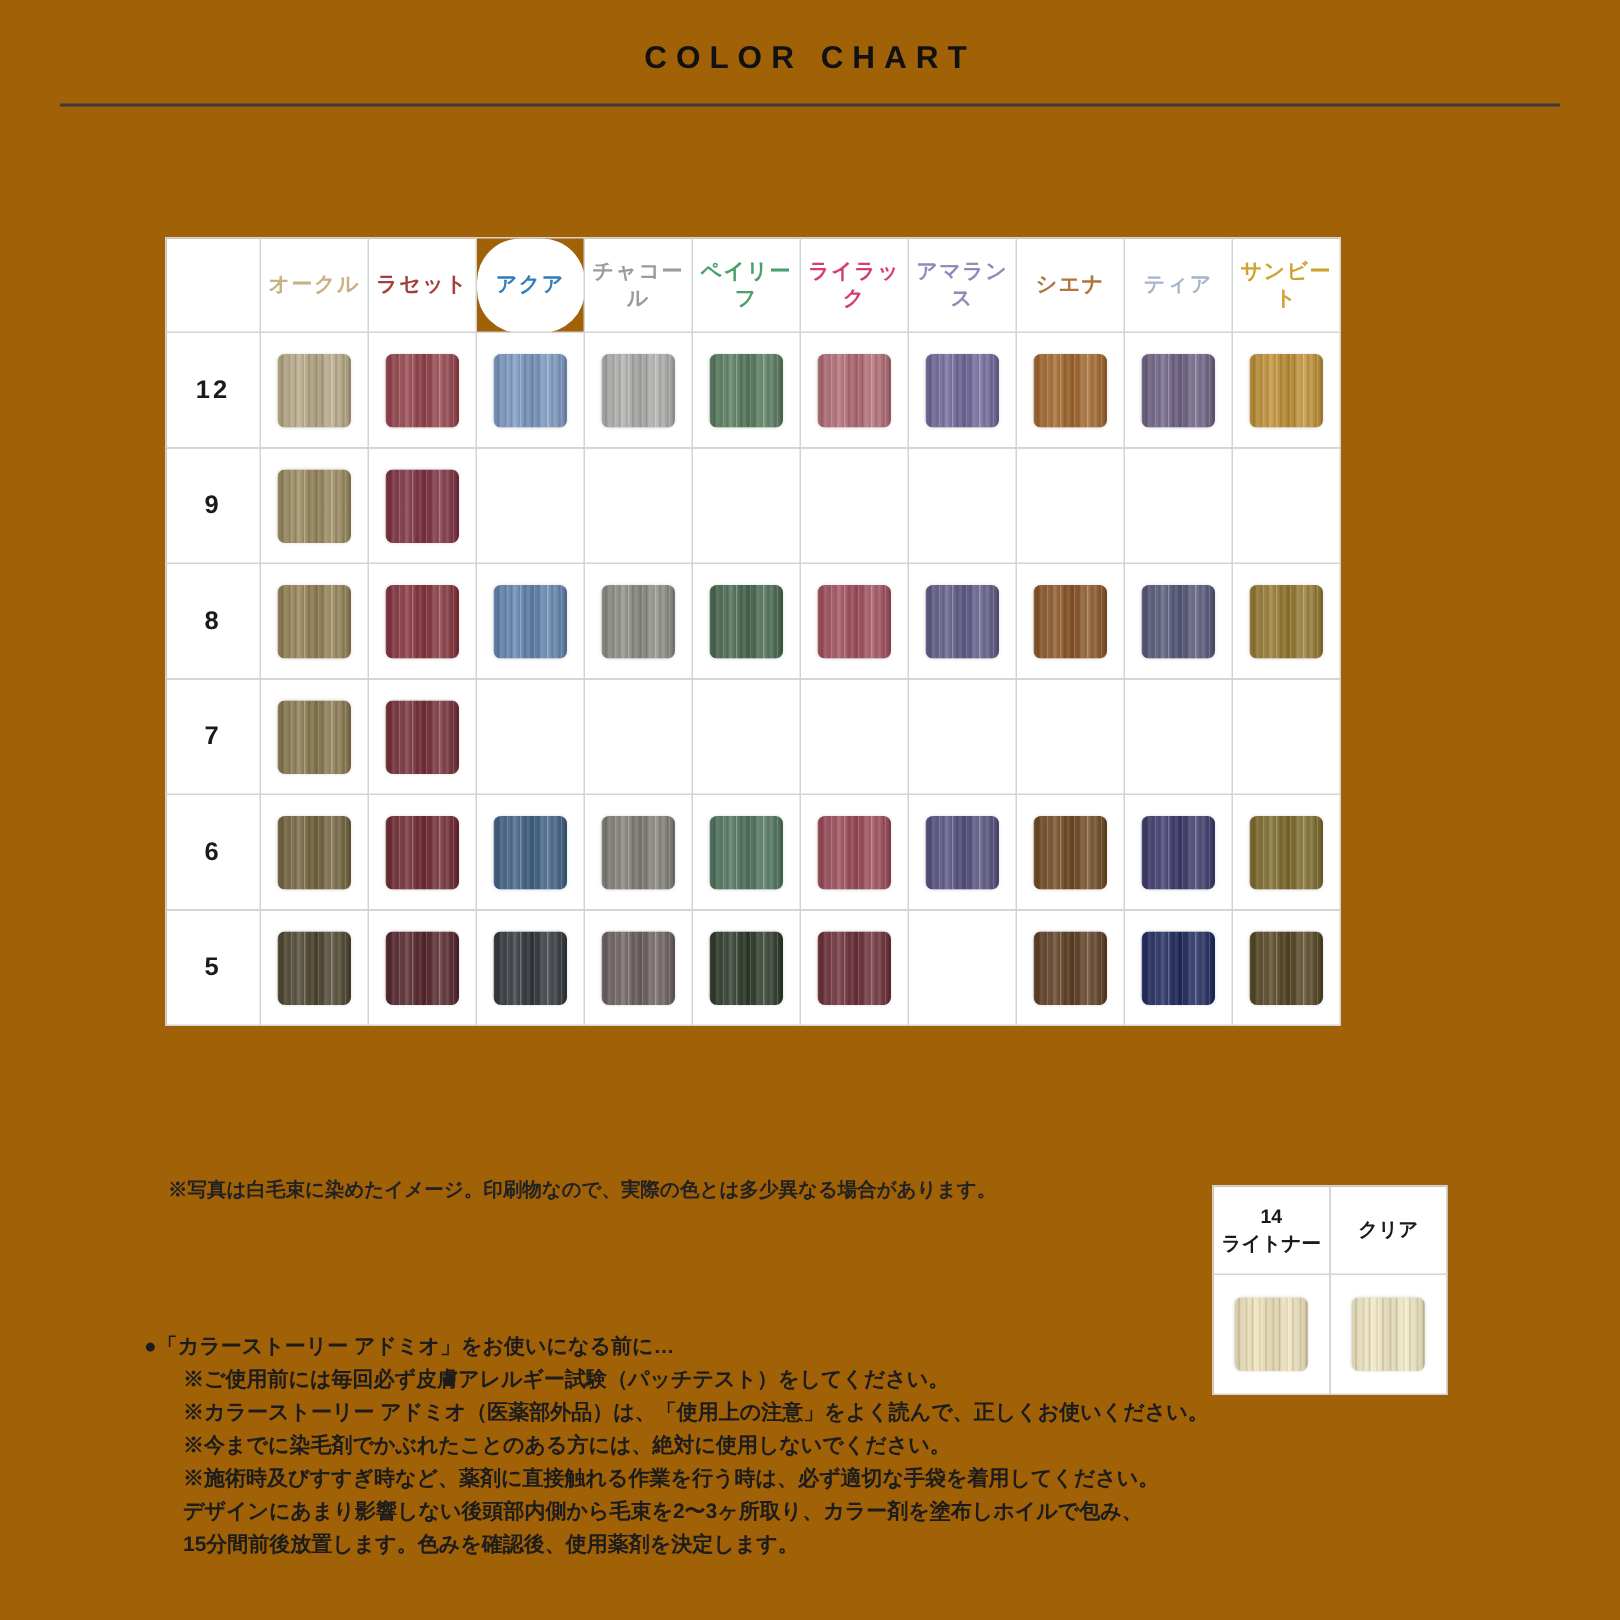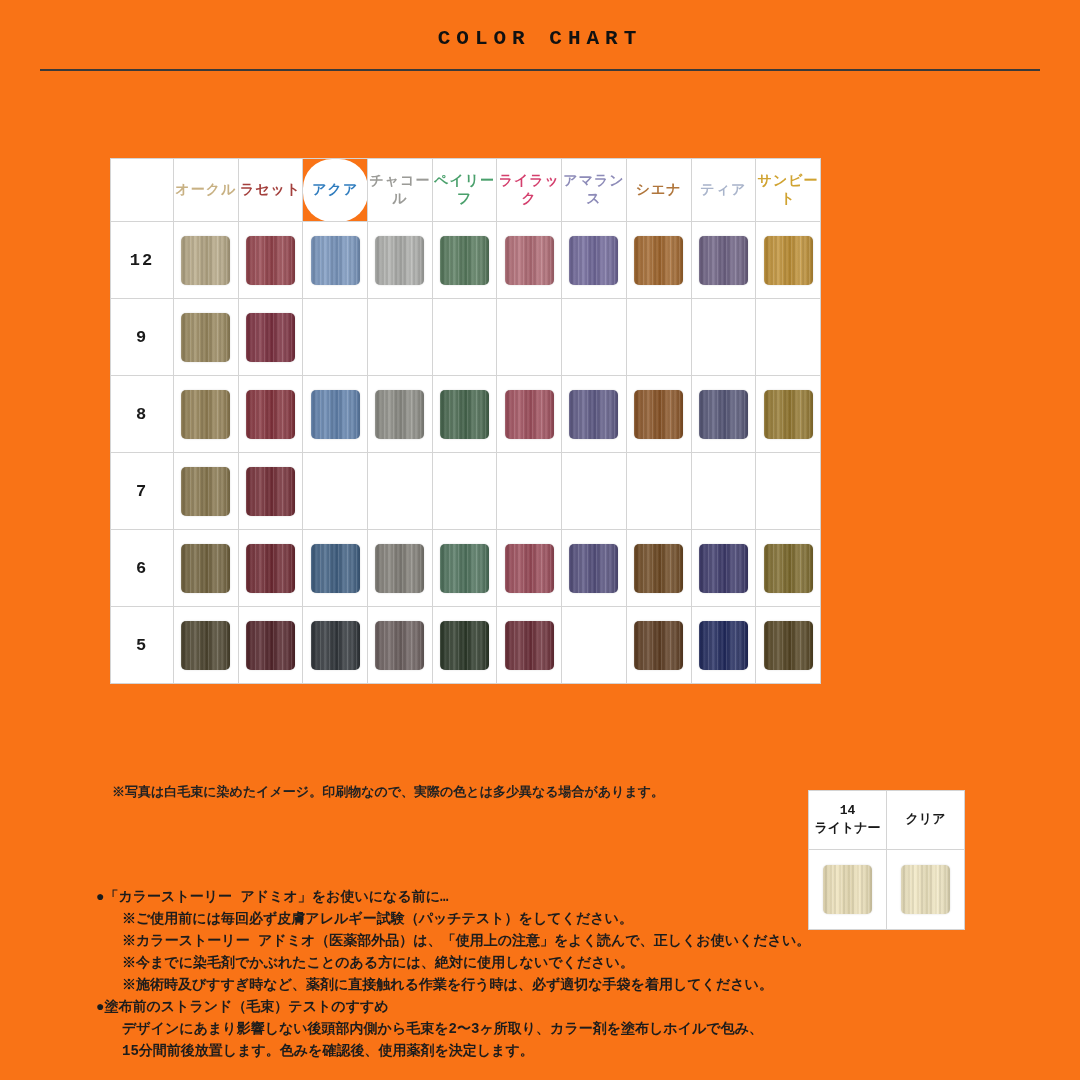--- a/index.html
+++ b/index.html
@@ -1,29 +1,29 @@
 <!DOCTYPE html>
 <html><head>
 <meta charset="utf-8">
 <style>
   html,body{margin:0;padding:0;background:#fff;}
   .page{
-    position:relative;width:1080px;height:1080px;background:#f97316;overflow:hidden;
-    font-family:Liberation Mono, monospace;color:#1c1c1c;
+    position:relative;width:1080px;height:1080px;background:#a16207;overflow:hidden;
+    font-family:Liberation Sans, sans-serif;color:#1c1c1c;
   }
   .title{
     position:absolute;top:27px;left:0;width:100%;text-align:center;
     font-size:21px;font-weight:700;letter-spacing:6px;color:#111;
   }
   .title-rule{
     position:absolute;top:69px;left:40px;width:1000px;height:0;
     border-top:2px solid #3a3a3a;
   }
   table{border-collapse:collapse;table-layout:fixed;}
-  .color-table{position:absolute;left:110px;top:158px;width:711px;padding-left:36px;}
+  .color-table{position:absolute;left:110px;top:158px;width:784px;padding-left:36px;}
   .color-table th,.color-table td{border:1px solid #d4d4d4;padding:0;text-align:center;vertical-align:middle;background:#fff;}
   .color-table thead th{height:62px;font-size:14px;font-weight:700;letter-spacing:1px;}
   .color-table thead th.level-col{width:62px;}
   .color-table tbody th{font-size:17px;font-weight:700;letter-spacing:2px;color:#1a1a1a;}
   .color-table tbody tr{height:77px;}
   .swatch{
     width:49px;height:49px;border-radius:5px;margin:0 auto;
     background-color:var(--c);
     background-image:
       repeating-linear-gradient(90deg,
@@ -264,17 +264,16 @@
       </tr>
     </tbody>
   </table>
 
   <div class="precautions" id="precautions">
       <div class="bullet">●「カラーストーリー アドミオ」をお使いになる前に…</div>
       <div class="sub">※ご使用前には毎回必ず皮膚アレルギー試験（パッチテスト）をしてください。</div>
       <div class="sub">※カラーストーリー アドミオ（医薬部外品）は、「使用上の注意」をよく読んで、正しくお使いください。</div>
       <div class="sub">※今までに染毛剤でかぶれたことのある方には、絶対に使用しないでください。</div>
       <div class="sub">※施術時及びすすぎ時など、薬剤に直接触れる作業を行う時は、必ず適切な手袋を着用してください。</div>
-      <div class="bullet">●塗布前のストランド（毛束）テストのすすめ</div>
       <div class="sub">デザインにあまり影響しない後頭部内側から毛束を2〜3ヶ所取り、カラー剤を塗布しホイルで包み、</div>
       <div class="sub">15分間前後放置します。色みを確認後、使用薬剤を決定します。</div>
     </div>
 </div>
 
 </body></html>

